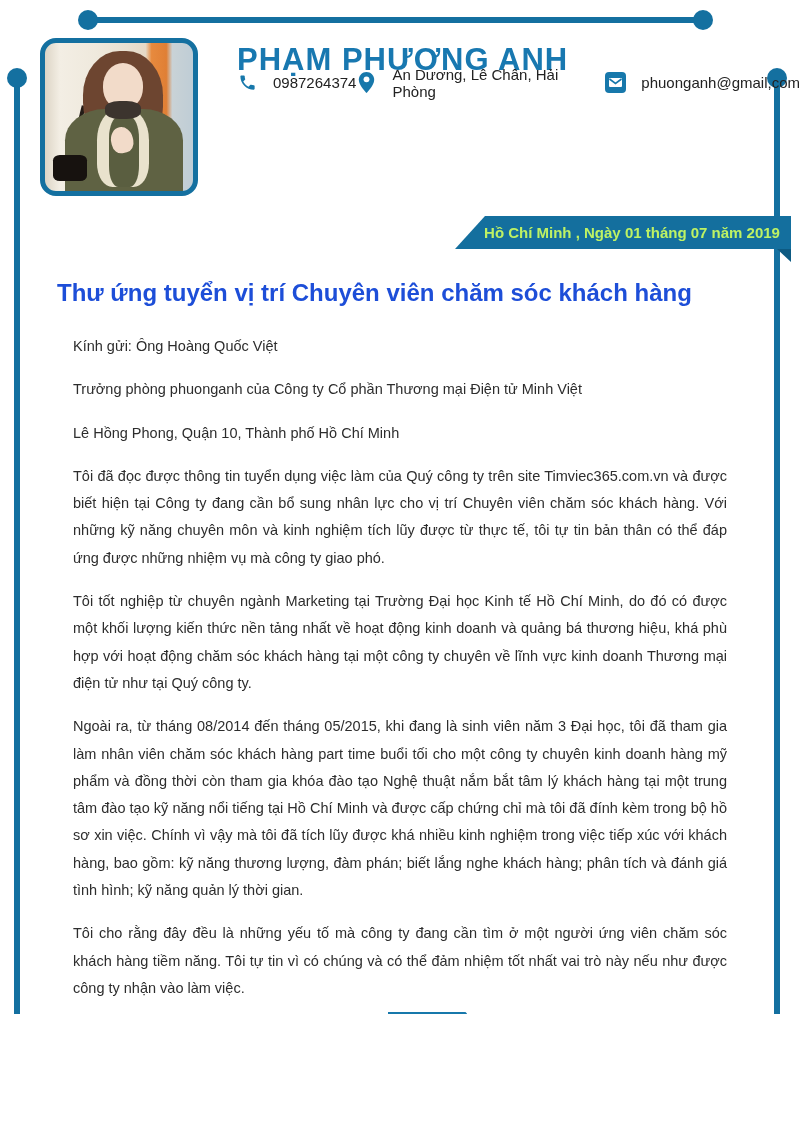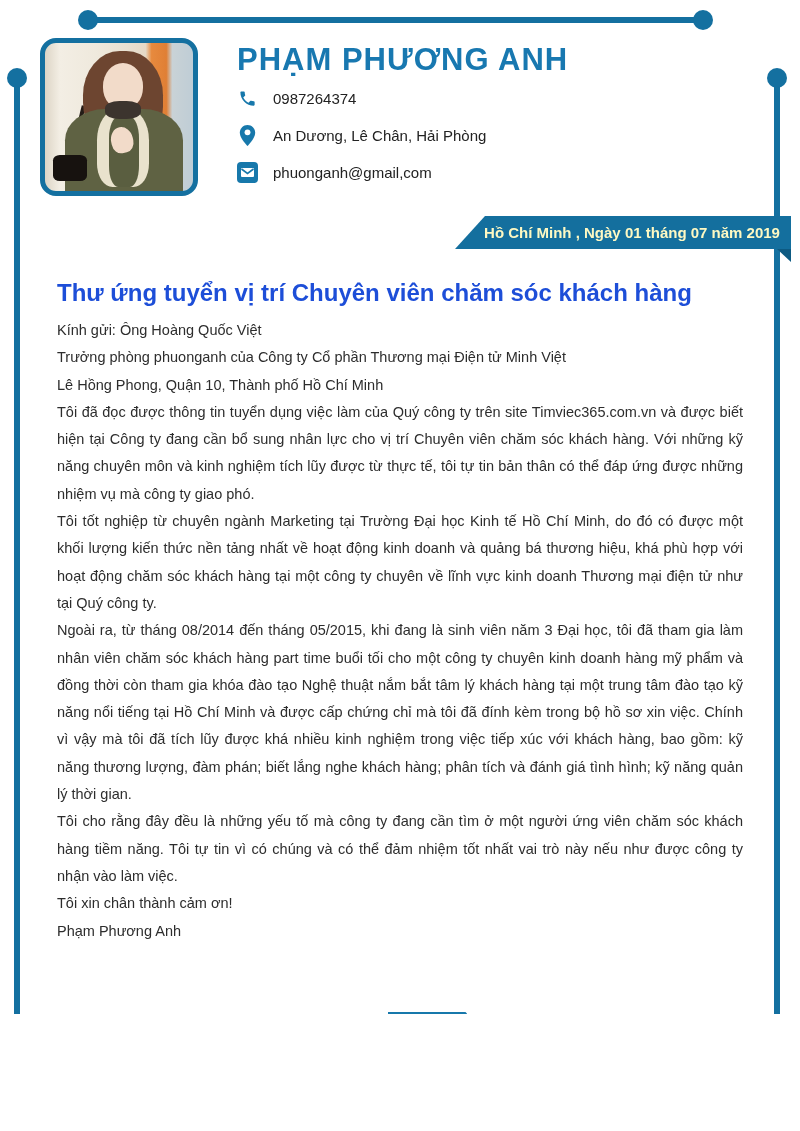--- a/index.html
+++ b/index.html
@@ -27,45 +27,45 @@
   .photo .ph-coat{position:absolute;left:20px;top:66px;width:118px;height:92px;background:#5f6243;border-radius:34% 34% 8% 8%;}
   .photo .ph-hood{position:absolute;left:52px;top:66px;width:52px;height:78px;background:#e9e2cd;border-radius:40% 40% 30% 30%;}
   .photo .ph-jacket-front{position:absolute;left:64px;top:74px;width:30px;height:70px;background:#5a5e40;border-radius:30%;}
   .photo .ph-hand{position:absolute;left:66px;top:84px;width:22px;height:26px;background:#f2dbc9;border-radius:50% 50% 40% 40%;transform:rotate(-12deg);}
   .photo .ph-bag{position:absolute;left:8px;top:112px;width:34px;height:26px;background:#17120f;border-radius:20%;}
   .photo .ph-strap{position:absolute;left:30px;top:62px;width:4px;height:56px;background:#241c17;transform:rotate(14deg);}
   
   .name{
     position:absolute;left:237px;top:42px;font-size:31px;font-weight:bold;color:#1878b0;letter-spacing:1px;
   }
-  .contacts{position:absolute;left:237px;top:88px;display:flex;flex-direction:column;row-gap:16px;}
+  .contacts{position:absolute;left:237px;top:72px;display:flex;flex-direction:row;row-gap:16px;}
   .contact-row{display:flex;align-items:center;column-gap:15px;height:21px;}
   .contact-row .cicon{width:21px;height:21px;flex:0 0 auto;display:flex;align-items:center;justify-content:center;}
   .contact-row .ctext{font-size:15px;color:#222222;}
   
   .ribbon{
     position:absolute;left:455px;top:216px;width:336px;height:33px;background:#146f9e;
     clip-path:polygon(30px 0,100% 0,100% 100%,0 100%);
-    color:#fef9c3;font-size:15px;font-weight:600;line-height:33px;text-align:center;
+    color:#bef264;font-size:15px;font-weight:600;line-height:33px;text-align:center;
     padding-left:18px;box-sizing:border-box;
   }
   .ribbon-fold{
     position:absolute;left:777px;top:249px;width:14px;height:13px;background:#0d5a82;
     clip-path:polygon(0 0,100% 0,100% 100%);
   }
   
   .letter-title{
     position:absolute;left:57px;top:279px;width:686px;text-align:left;
     font-size:24px;font-weight:bold;color:#1d4ed8;
   }
   .letter-body{
     position:absolute;left:57px;top:317px;width:686px;
     font-size:14.5px;line-height:27.3px;color:#2d2d2d;
   }
-  .letter-body p{margin:0;text-align:justify;}
+  .letter-body p{margin:16px;text-align:justify;}
   .letter-body p.no-justify{text-align:left;}
   
   .truck{position:absolute;left:326px;top:1012px;width:148px;height:92px;}
 </style>
 </head>
 <body>
 
 <div class="page">
 
   <div class="frame-line top-line"></div>

